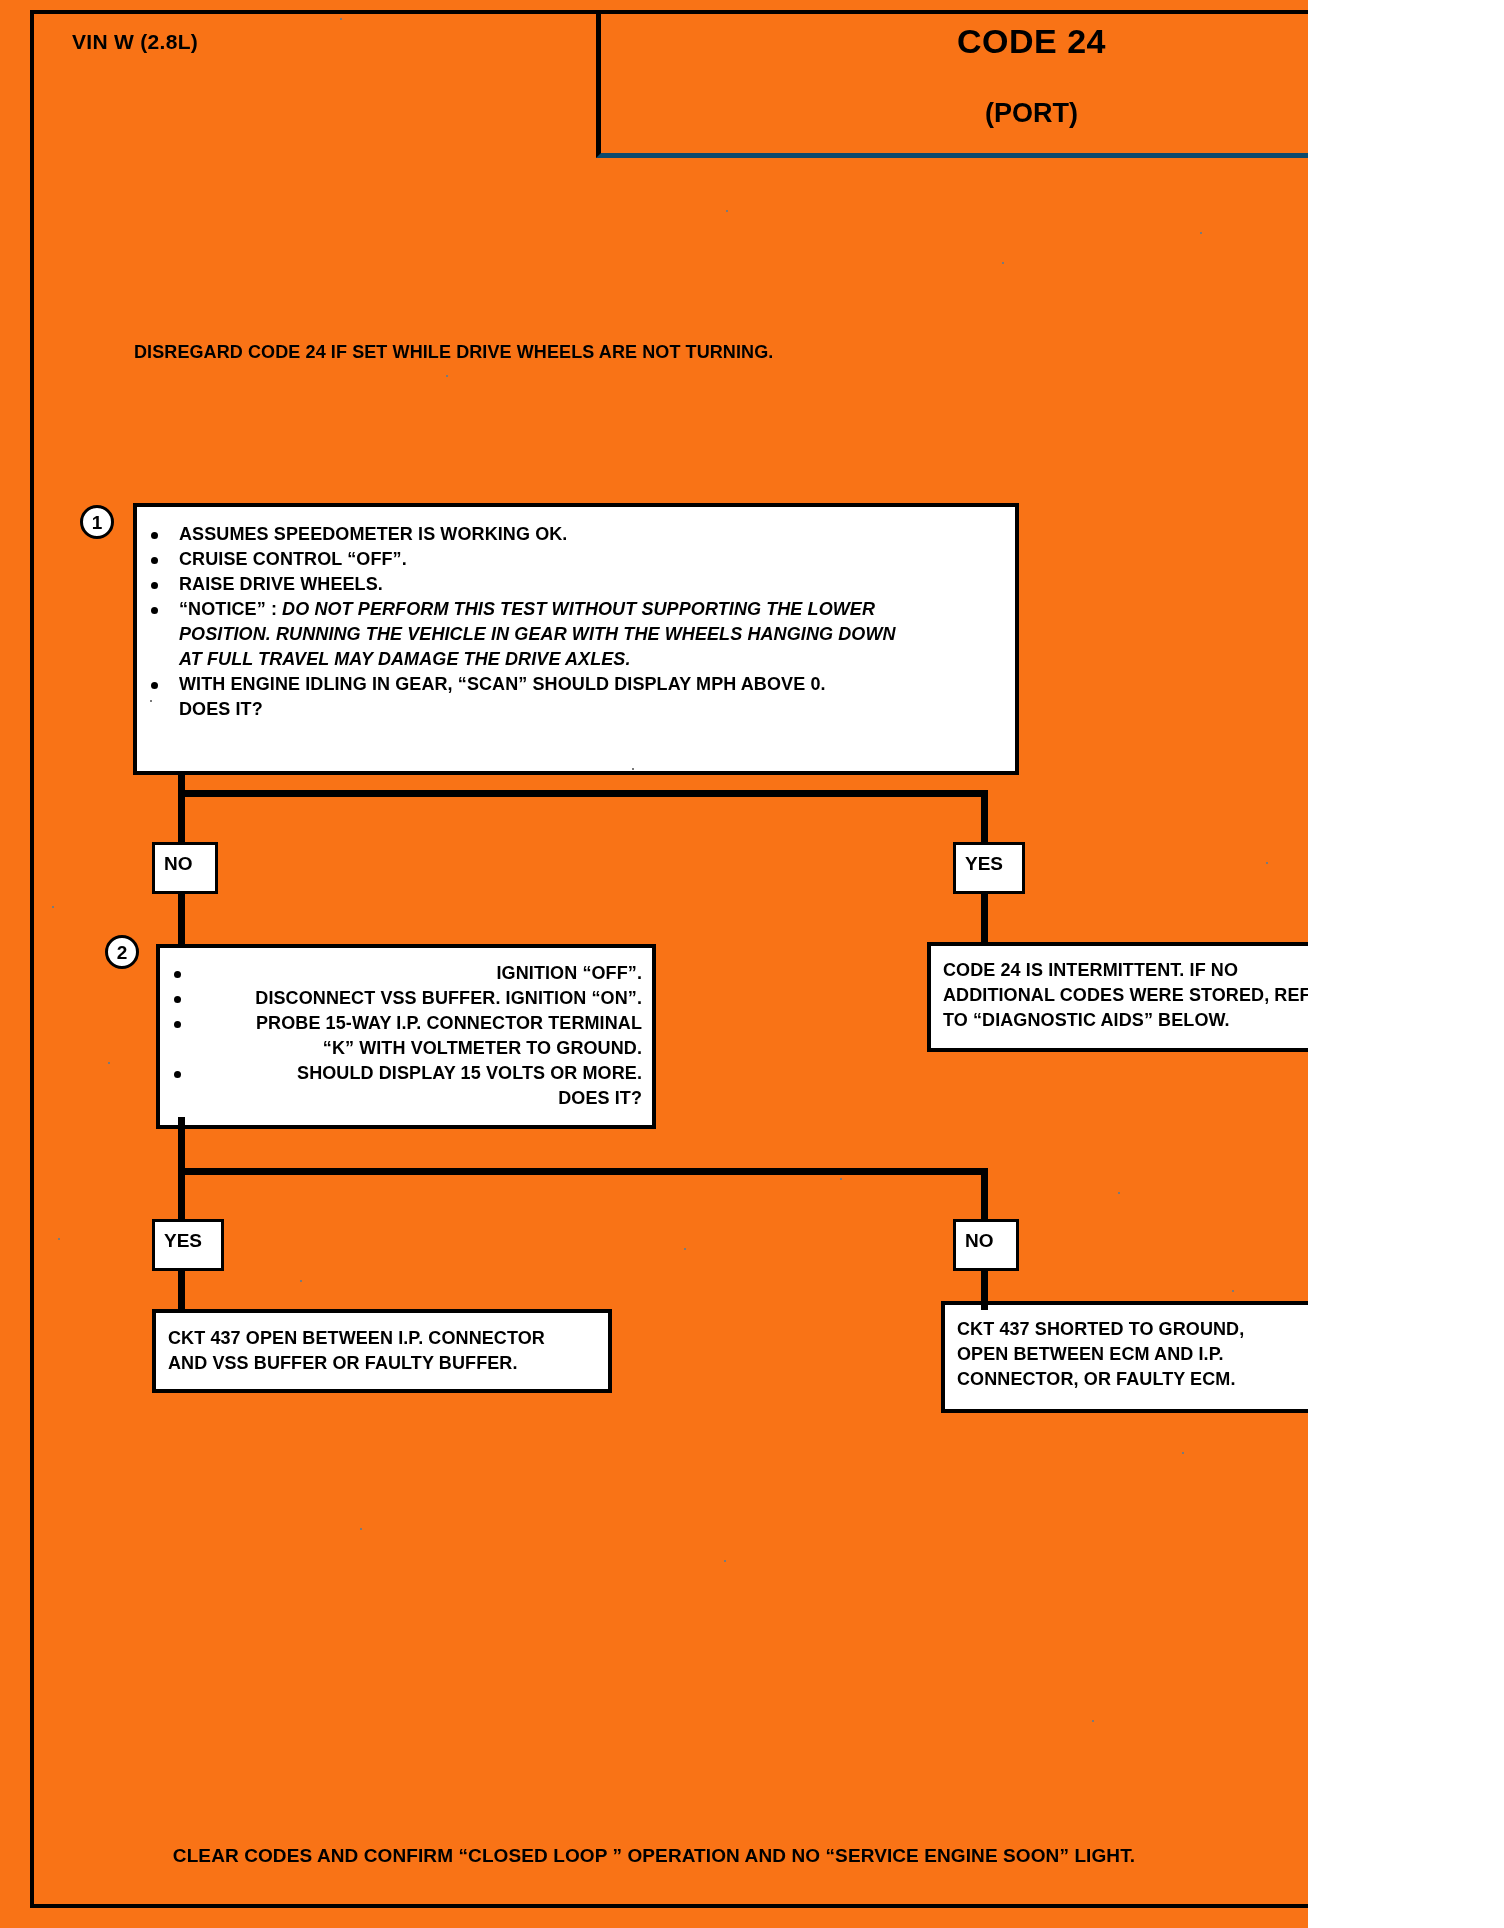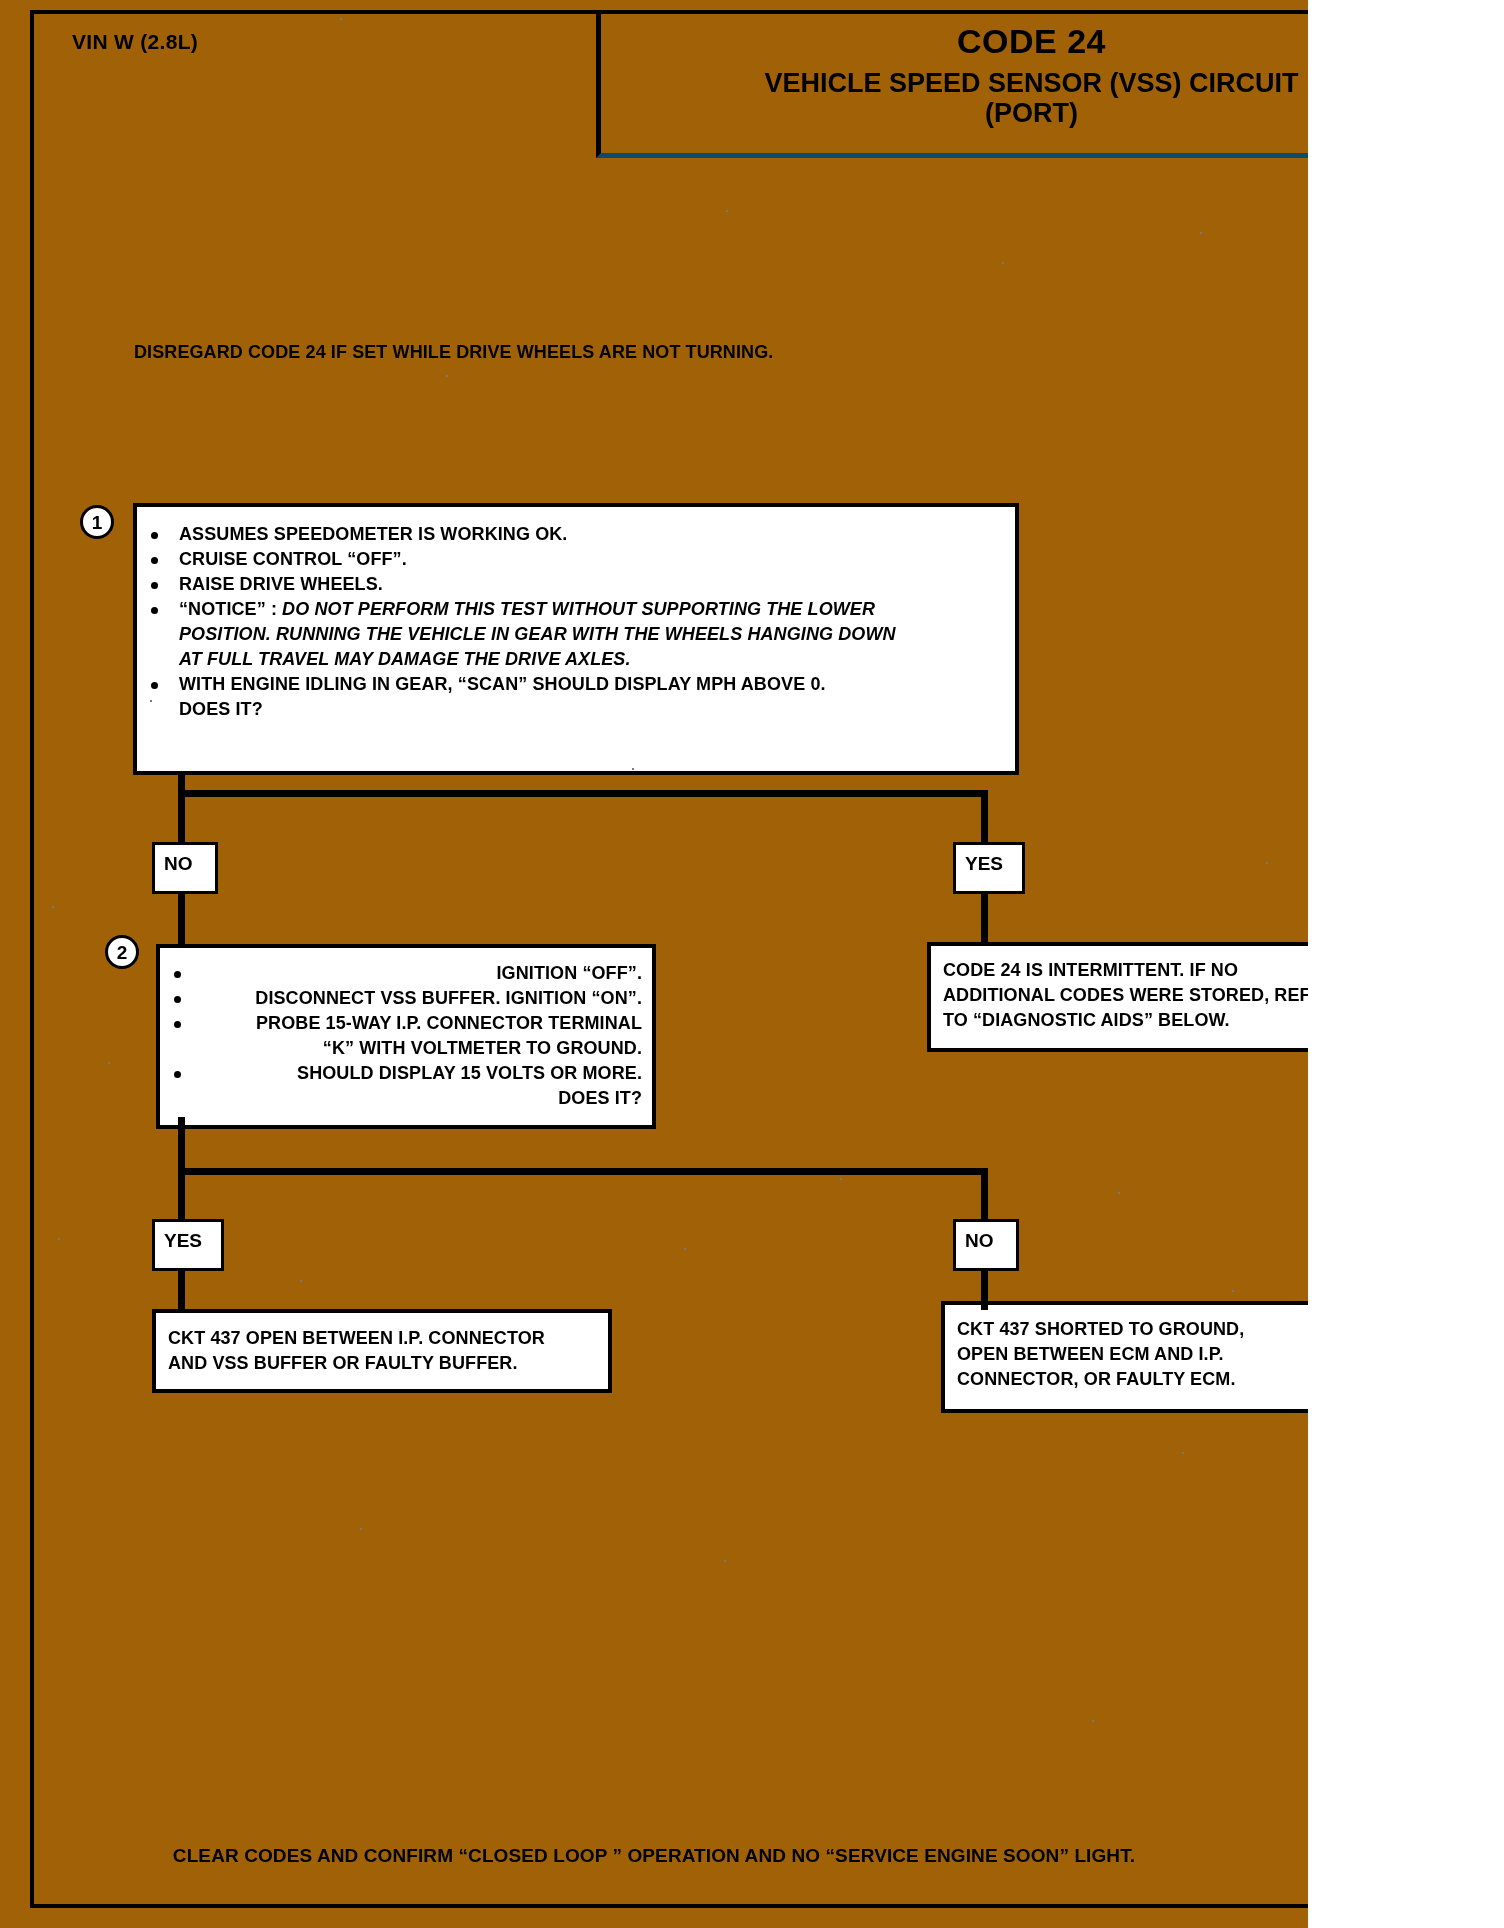--- a/index.html
+++ b/index.html
@@ -9,21 +9,21 @@
     background: #ffffff;
   }
   body {
     font-family: "Liberation Sans", sans-serif;
     color: #000000;
   }
   #page {
     position: relative;
     width: 1308px;
     height: 1928px;
-    background: #a16207;
+    background: #f97316;
     overflow: hidden;
   }
 
   
   .page-frame {
     position: absolute;
     left: 30px;
     top: 10px;
     width: 1432px;
     height: 1898px;
@@ -190,21 +190,21 @@
 
 <div id="page">
 
   <div class="page-frame"></div>
 
   <div class="header-vin">VIN W (2.8L)</div>
 
   <div class="title-box">
     <div class="title-code">CODE 24</div>
     <div class="title-sub">
-      <span>VEHICLE SPEED SENSOR (VSS) CIRCUIT</span><br>
+      <br>
       <span>(PORT)</span>
     </div>
   </div>
 
   <div class="disregard-note">DISREGARD CODE 24 IF SET WHILE DRIVE WHEELS ARE NOT TURNING.</div>
 
   <div class="step-circle" style="left:80px; top:505px;">1</div>
 
   <div class="fbox" style="left:133px; top:503px; width:886px; height:272px;">
     <ul class="blist" style="margin:16px 14px 0 10px;">

